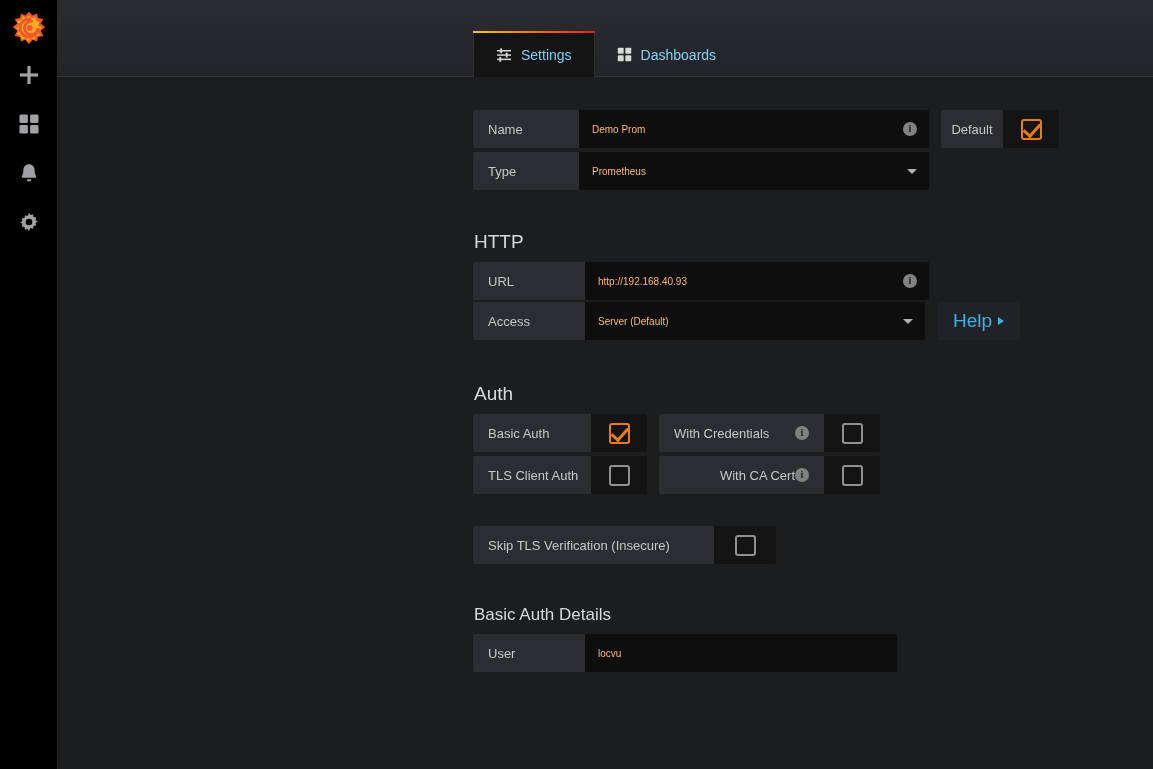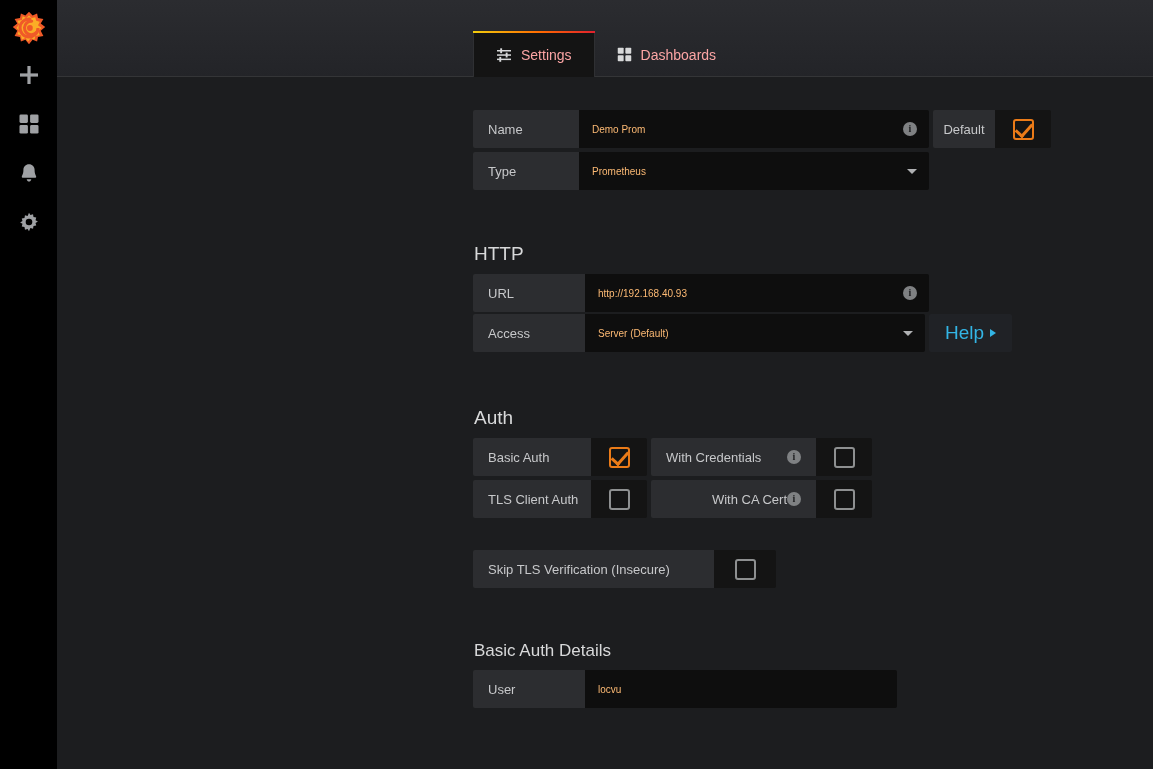--- a/index.html
+++ b/index.html
@@ -52,21 +52,21 @@
     align-items: flex-end;
     height: 47px;
   }
   .tab {
     display: flex;
     align-items: center;
     gap: 9px;
     height: 47px;
     padding: 0 22px;
     font-size: 14px;
-    color: #fca5a5;
+    color: #7dd3fc;
     position: relative;
     cursor: pointer;
     white-space: nowrap;
   }
   .tab.active {
     background: #141414;
     border-left: 1px solid #2f3033;
     border-right: 1px solid #2f3033;
   }
   .tab.active::before {
@@ -85,26 +85,26 @@
     width: 1096px; height: 692px;
     background: #1c1d1f;
   }
 
   .form-area { position: absolute; left: 416px; top: 0; width: 640px; }
 
   .section-title {
     font-size: 19px;
     color: #d8d9da;
     font-weight: normal;
-    margin: 16px 0 9px 1px;
+    margin: 4px 0 9px 1px;
   }
 
   
   .row { display: flex; align-items: stretch; margin-bottom: 2px; }
-  .row-gap { display: flex; align-items: stretch; gap: 4px; margin-bottom: 2px; }
+  .row-gap { display: flex; align-items: stretch; gap: 12px; margin-bottom: 2px; }
 
   .label {
     background: #2c2d30;
     color: #c7c8ca;
     font-size: 13px;
     display: flex;
     align-items: center;
     padding: 0 15px;
     height: 38px;
     border-radius: 2px 0 0 2px;

